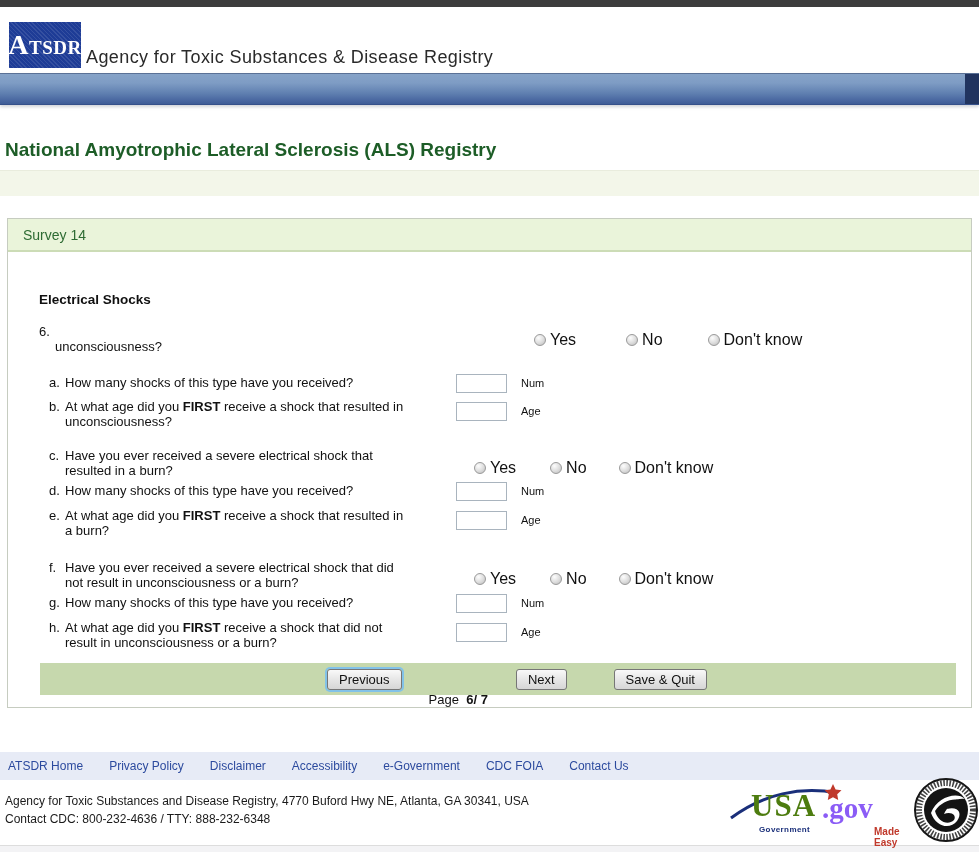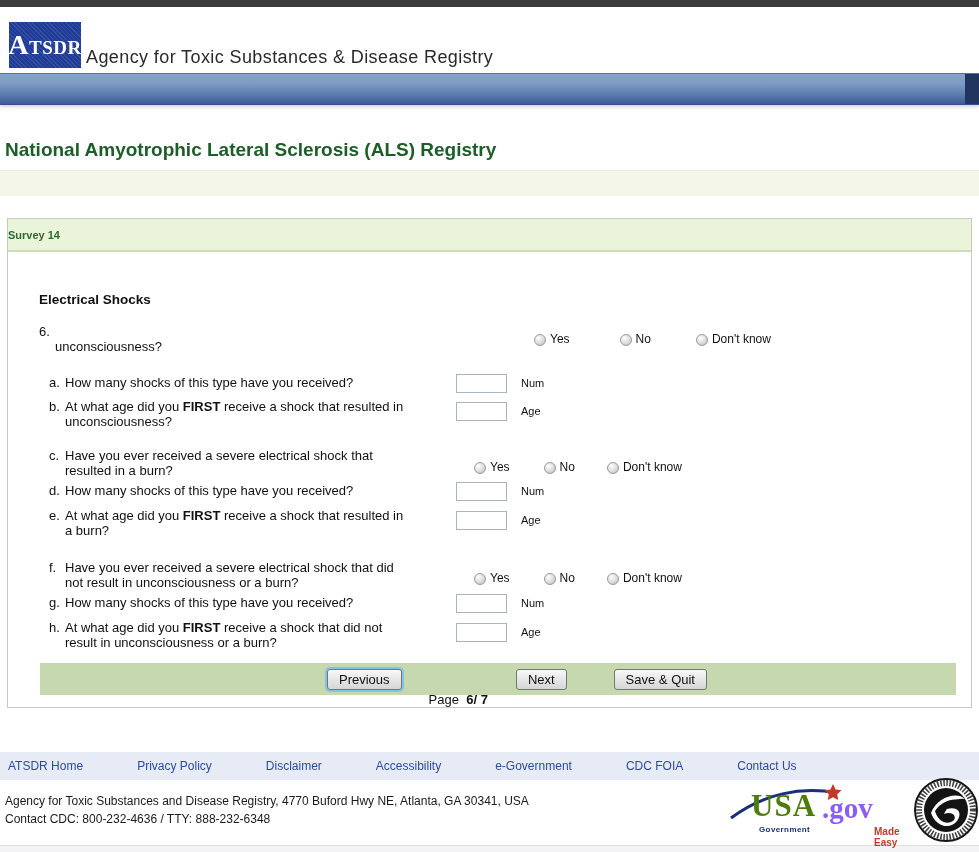--- a/index.html
+++ b/index.html
@@ -30,57 +30,57 @@
   .navbar-cap { position:absolute; right:0; top:0; bottom:0; width:14px; background:#21345f; }
 
   .page-title { margin:34px 0 0 5px; height:24px; font-size:19px; font-weight:bold; color:#1d5d27; }
 
   .beige-strip { margin-top:7px; height:26px; background:#f3f6e9; border-top:1px solid #e9ecdd; }
 
   
   .survey-panel { margin:22px 0 0 7px; width:965px; background:#fff;
     border:1px solid #c6ccc0; }
   .panel-header { height:31px; background:#eaf4da; display:flex; align-items:center; }
-  .panel-title { font-size:11px; font-weight:bold; color:#2e6b33; }
+  .panel-title { margin-left:15px; font-size:14px; font-weight:normal; color:#2e6b33; }
   .panel-underline { height:2px; background:#fff; border-bottom:2px solid #ccdcb6; }
 
   .panel-content { padding:0 14px 12px 31px; }
   .section-heading { margin-top:40px; font-size:13.5px; font-weight:bold; color:#101010; height:17px; }
 
   .q-row { position:relative; display:flex; font-size:13px; line-height:15px; min-height:20px; }
   .q-row.sub { padding-left:10px; }
   .q-num { width:16px; flex:0 0 16px; }
   .q-text b { font-weight:bold; }
   .answers { position:absolute; display:flex; align-items:center; }
   .opt { display:inline-flex; align-items:center; cursor:pointer; }
   .radio { width:12px; height:12px; border-radius:50%; margin-right:4px;
     border:1px solid #9a9a9a;
     background:radial-gradient(circle at 35% 30%, #fdfdfd, #dcdcdc 55%, #b9b9b9); }
-  .optlbl { font-size:12px;text-align:right; }
+  .optlbl { font-size:16px;text-align:right; }
   .rg-wide  .opt:nth-child(1){ margin-right:50px; }
   .rg-wide  .opt:nth-child(2){ margin-right:45px; }
   .rg-narrow .opt:nth-child(1){ margin-right:34px; }
   .rg-narrow .opt:nth-child(2){ margin-right:32px; }
   .fld { width:51px; height:19px; border:1px solid #a9b4be; font-size:12px; padding:1px 3px;
     font-family:"Liberation Sans", sans-serif; }
   .unit { margin-left:14px; font-size:11px; }
 
   
   .survey-navbar { margin:12px 1px 0 1px; height:32px; background:#c6d8ad;
     display:flex; align-items:center; }
   .btn { font-family:"Liberation Sans", sans-serif; font-size:13px; color:#111;
     padding:2px 11px; border:1px solid #767676; border-radius:3px; cursor:pointer;
     background:linear-gradient(180deg,#f9f9f9, #e8e8e8 45%, #d6d6d6); }
   .btn.focused { box-shadow:0 0 0 2px #82c2e8; }
   .page-ind { font-size:13px; }
   .page-ind b { font-weight:bold; }
 
   
   .footer-links { margin-top:44px; height:28px; background:#e7ebf6; display:flex;
-    align-items:center; padding-left:8px;gap:28px; }
+    align-items:center; padding-left:8px; }
   .footer-links a { font-size:12px; color:#2c4a9e; text-decoration:none; margin-right:26px; cursor:pointer; }
   .footer-info { position:relative; height:65px; padding:14px 0 0 5px; font-size:12px; color:#1a1a1a; }
   .footer-info .line { height:18px; }
 
   .usagov { position:absolute; right:80px; top:2px; width:170px; height:58px; cursor:pointer; }
   .usagov svg { position:absolute; left:0; top:0; }
   .usa-txt { position:absolute; left:22px; top:6px; font-family:"Liberation Serif", serif;
     font-weight:bold; font-size:31px; color:#4d7c0f; letter-spacing:1px; }
   .gov-txt { position:absolute; left:93px; top:10px; font-family:"Liberation Serif", serif;
     font-weight:bold; font-size:29px; color:#8b5cf6;text-align:right; }

